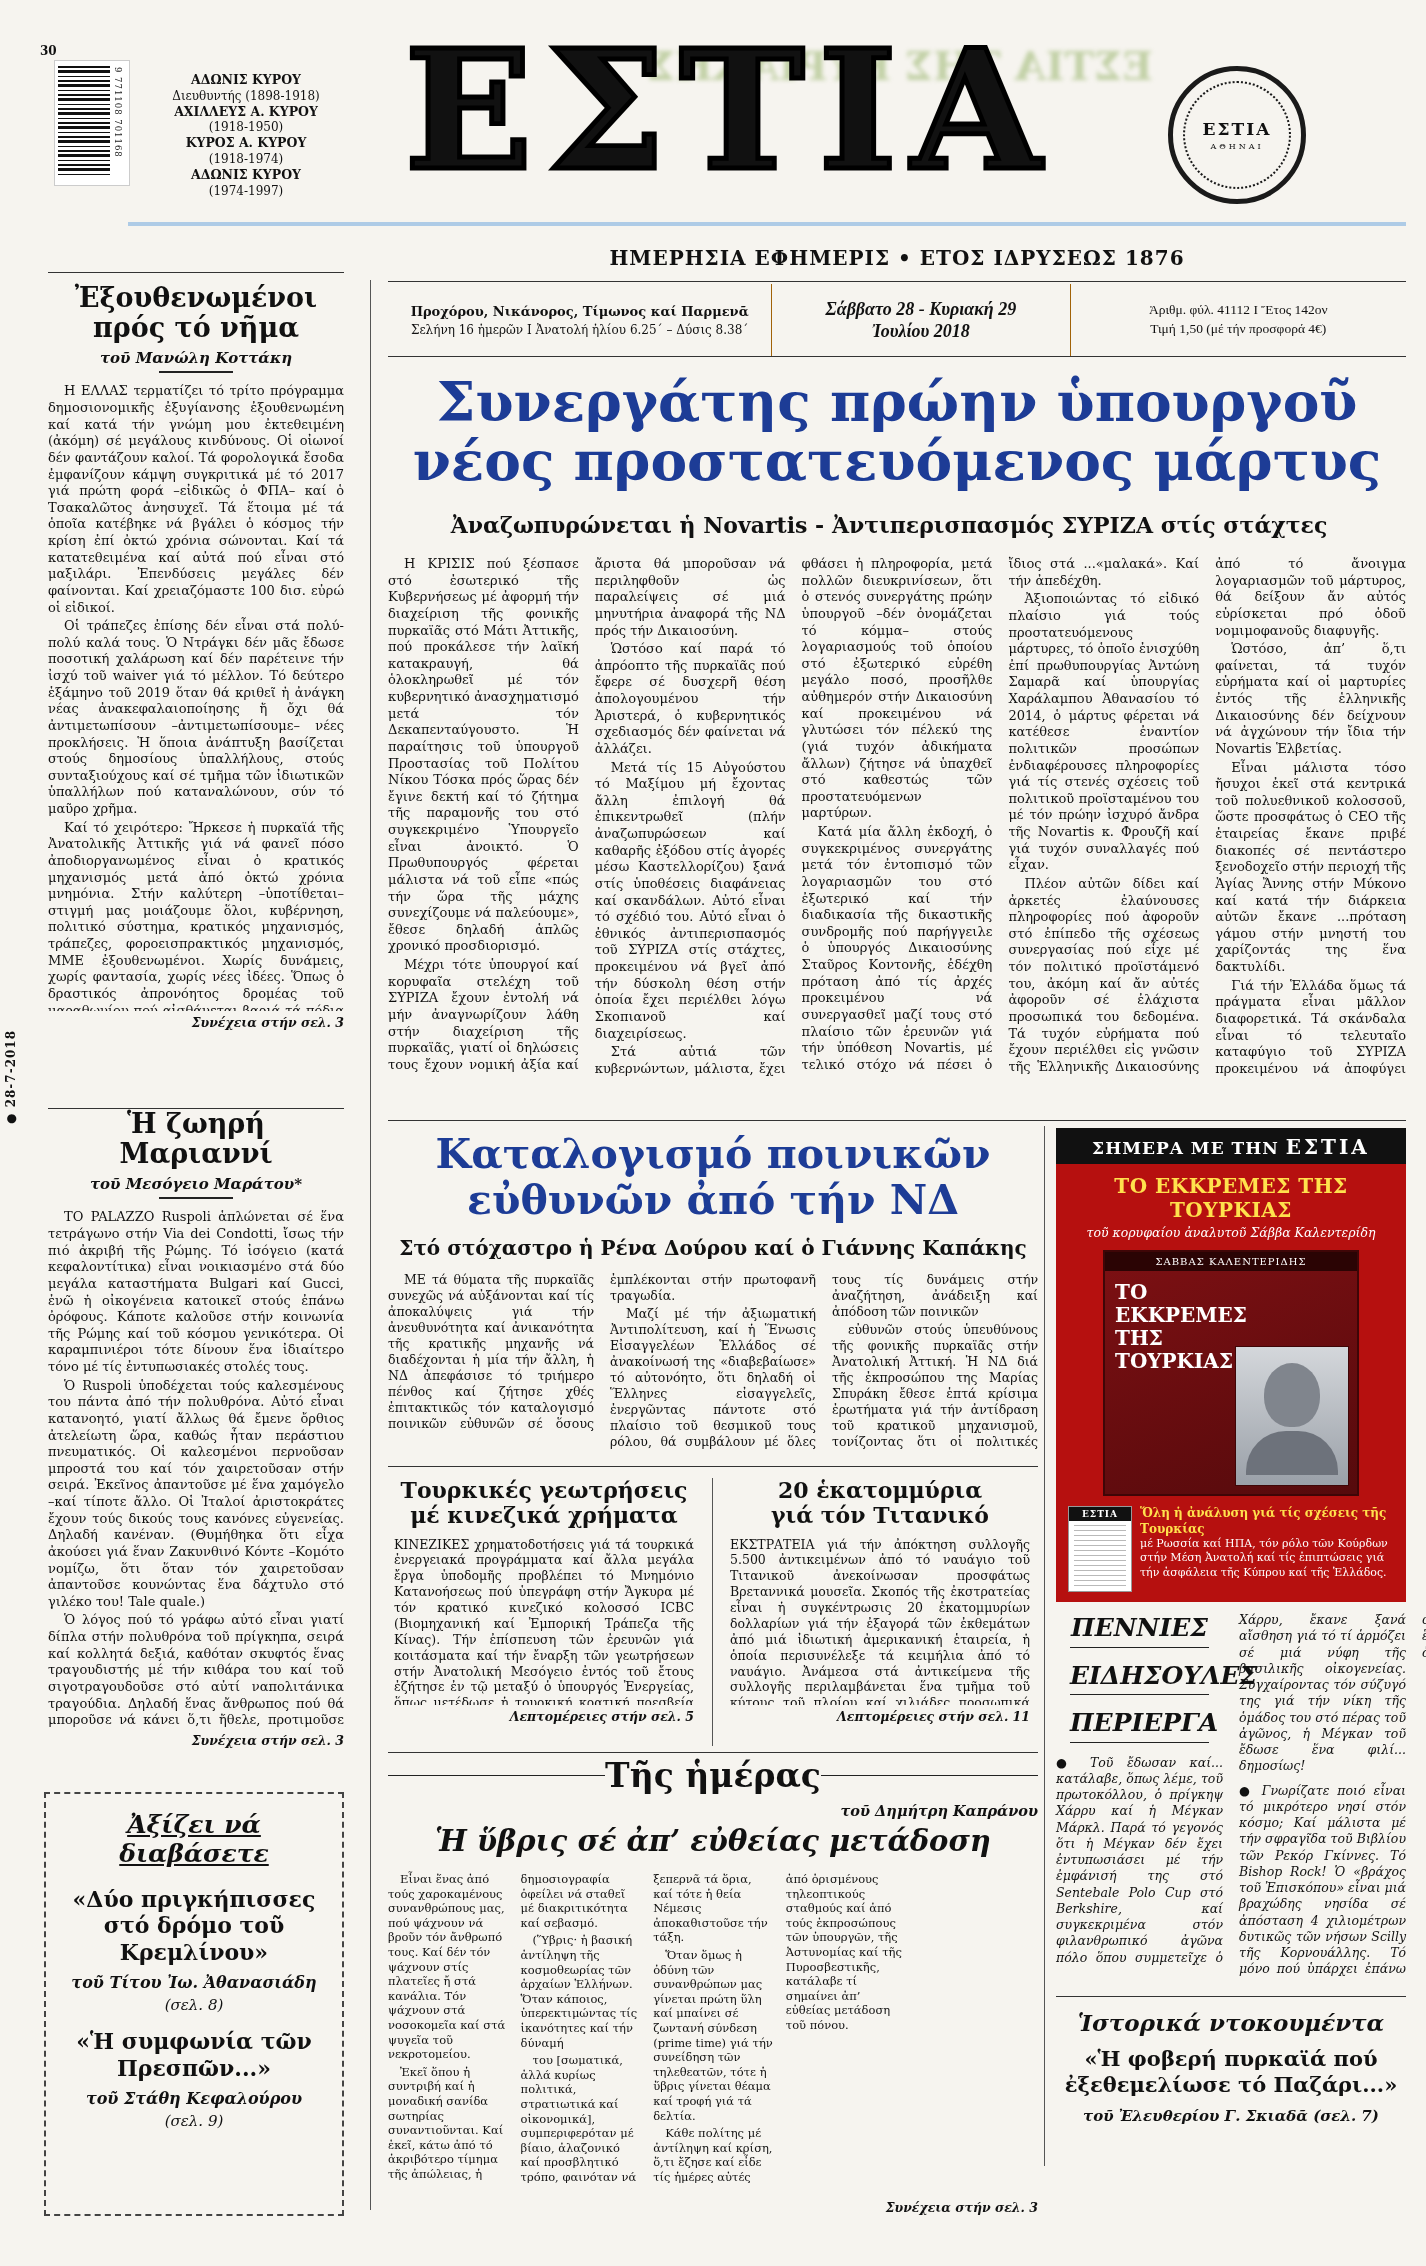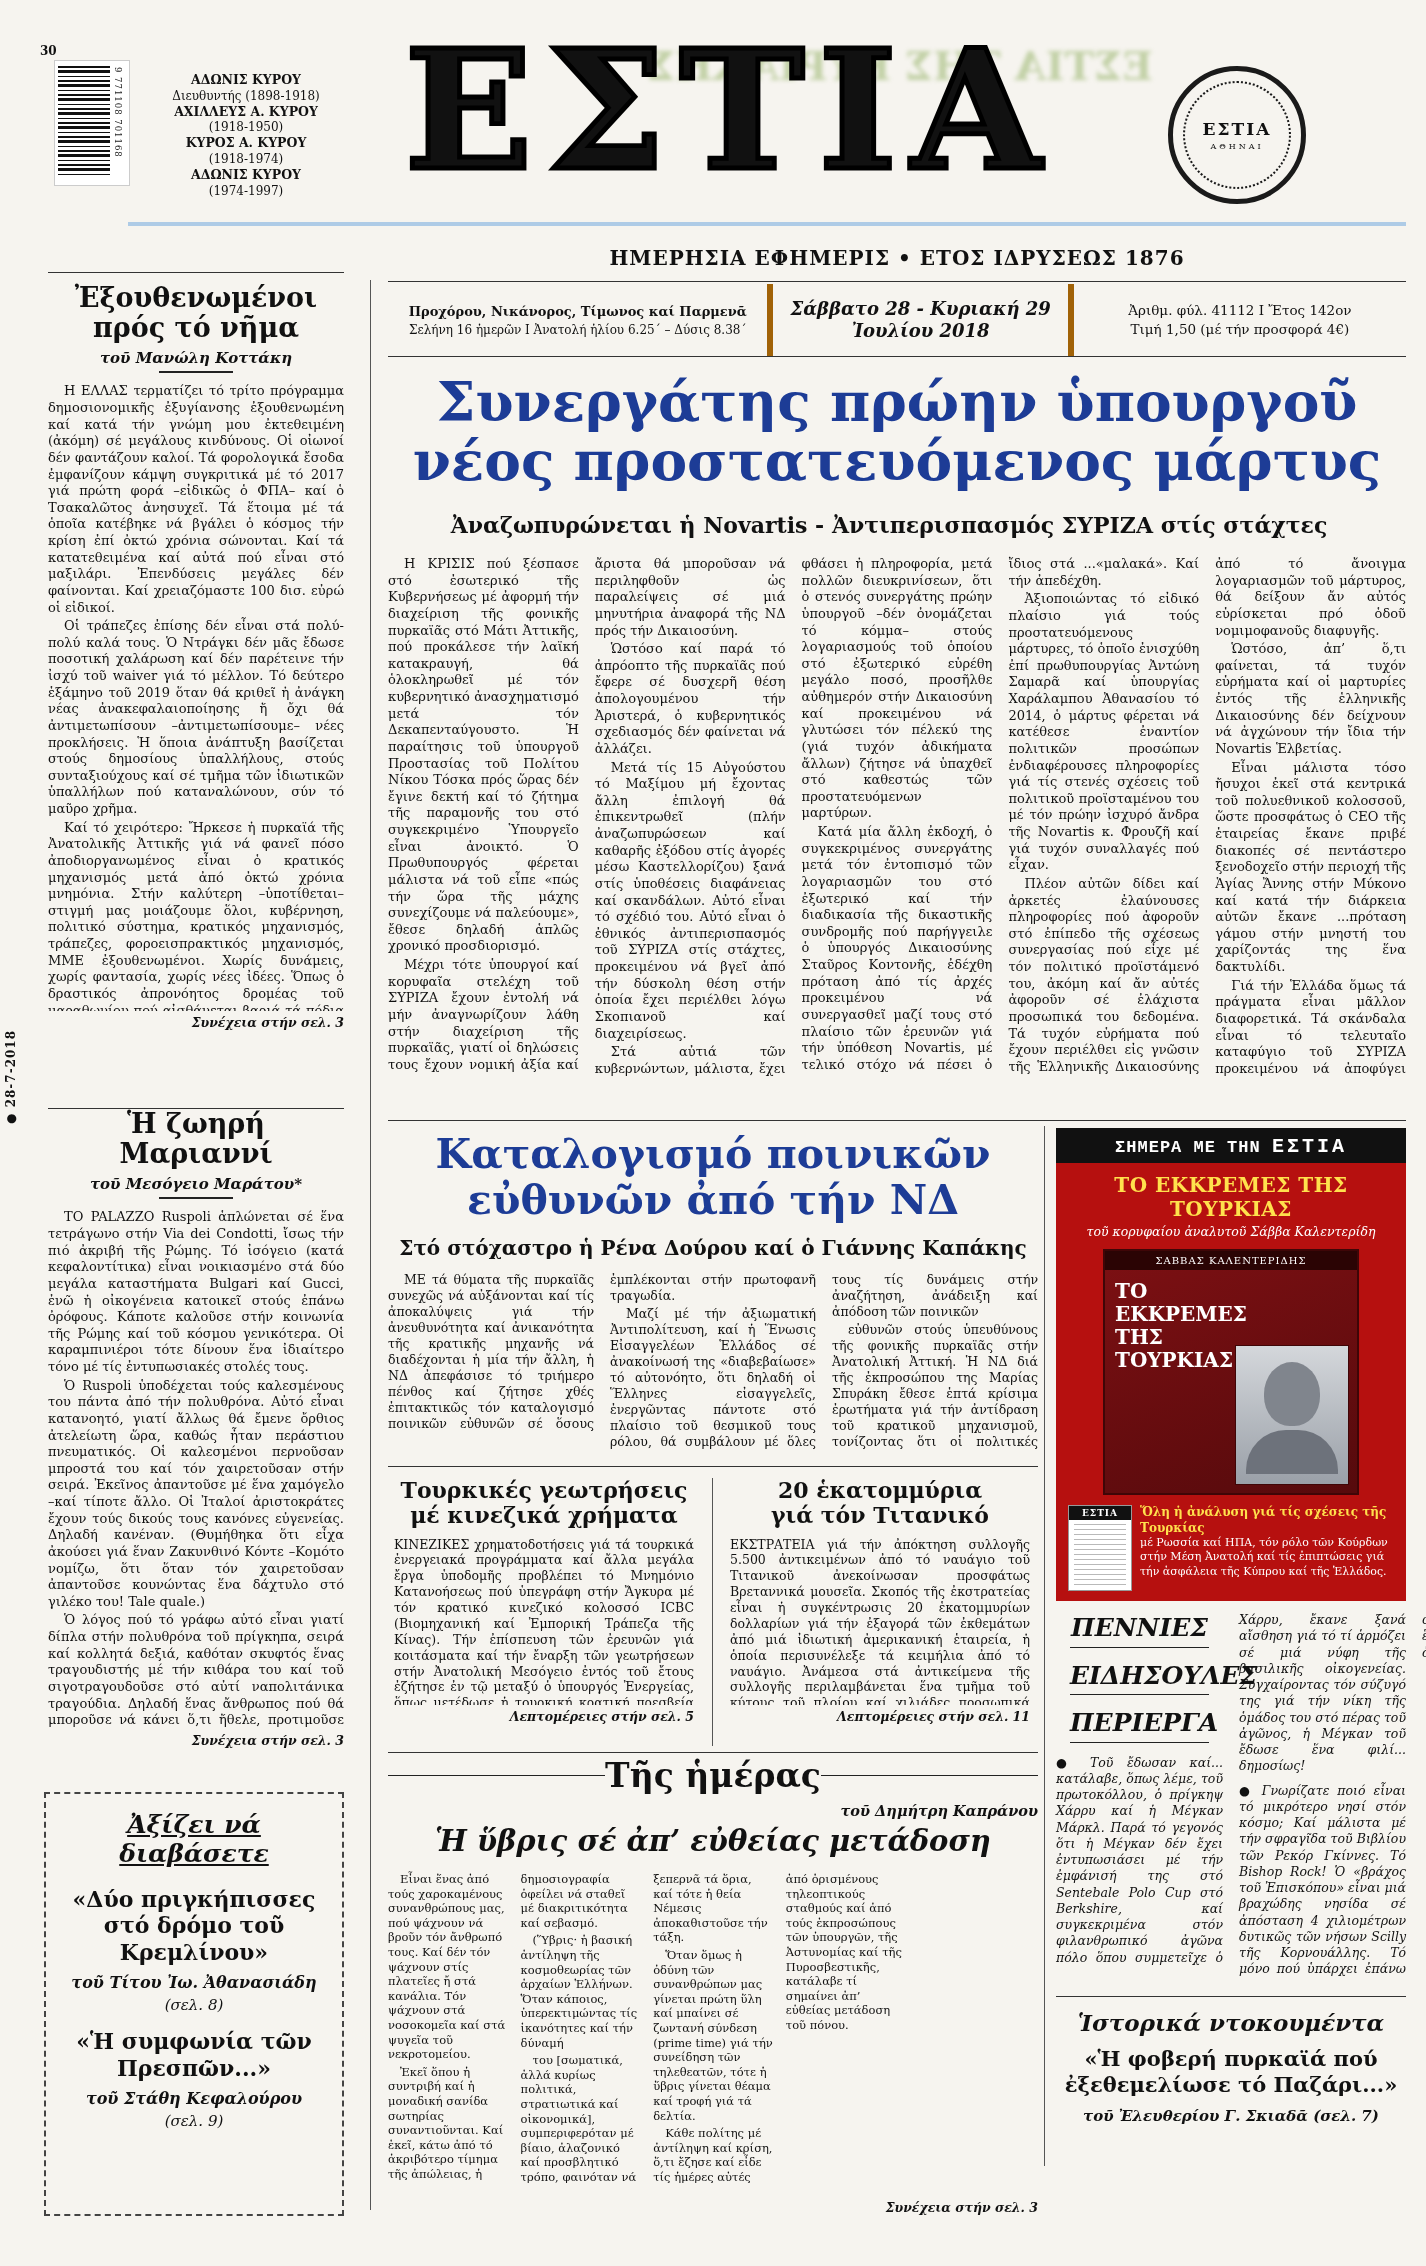--- a/index.html
+++ b/index.html
@@ -28,21 +28,21 @@
       display:flex;flex-direction:column;align-items:center;justify-content:center;background:#f6f4ef;}
   .seal-inner{width:104px;height:104px;border-radius:50%;border:2px dotted #1a1a1a;
       display:flex;flex-direction:column;align-items:center;justify-content:center;text-align:center;}
   .seal-label{font-weight:bold;font-size:17px;letter-spacing:2px;}
   .seal-sub{font-size:8px;letter-spacing:3px;margin-top:3px;}
   .tagline{left:388px;top:246px;width:1018px;text-align:center;font-size:20px;font-weight:bold;letter-spacing:1px;}
 
   
   .infobar{left:388px;top:284px;width:1018px;height:72px;display:flex;align-items:stretch;}
   .infocell{display:flex;flex-direction:column;justify-content:center;text-align:center;padding:4px 10px;}
-  .infocell+.infocell{border-left:6px solid #a16207;}
+  .infocell+.infocell{border-left:1px solid #a16207;font-family:Liberation Serif, serif;}
   .ic1{width:38%;}.ic2{width:29%;}.ic3{width:33%;}
   .saints{font-size:13px;font-weight:bold;}
   .astro{font-size:12px;margin-top:4px;}
   .dateline{font-size:18px;font-weight:bold;font-style:italic;line-height:1.25;}
   .issueline{font-size:13.5px;line-height:1.4;}
 
   
   .editorial{left:48px;top:272px;width:296px;border-top:1px solid #333;padding-top:10px;}
   .col-title{font-size:27px;font-weight:bold;text-align:center;line-height:1.1;}
   .col-byline{font-size:15px;font-style:italic;font-weight:bold;text-align:center;margin:7px 0 4px;}
@@ -65,21 +65,21 @@
       font-size:41px;line-height:1.12;}
   .nd-sub{left:388px;top:1236px;width:650px;text-align:center;font-size:20px;font-weight:bold;}
   .nd-body{left:388px;top:1272px;width:650px;height:188px;column-count:3;column-gap:16px;column-fill:auto;font-size:12.5px;}
   .brief{position:absolute;top:1478px;width:300px;}
   .brief-title{font-size:22px;font-weight:bold;text-align:center;line-height:1.15;margin-bottom:8px;}
   .brief-body{font-size:12.5px;line-height:1.27;text-align:justify;height:168px;overflow:hidden;}
 
   
   .adbox{left:1056px;top:1128px;width:350px;height:468px;display:flex;flex-direction:column;}
   .ad-header{background:#111;color:#fff;text-align:center;font-size:17px;font-weight:bold;
-      letter-spacing:1px;padding:7px 0 5px;font-family:Liberation Mono, monospace;}
+      letter-spacing:1px;padding:7px 0 5px;}
   .ad-header .brand{font-size:20px;letter-spacing:3px;}
   .ad-red{flex:1;background:#b6100f;display:flex;flex-direction:column;align-items:center;padding:10px 12px;}
   .ad-band-title{color:#ffe14d;font-weight:bold;font-size:20px;text-align:center;letter-spacing:.5px;}
   .ad-band-sub{color:#fff;font-style:italic;font-size:12.5px;text-align:center;margin-top:3px;}
   .book{width:252px;height:242px;background:linear-gradient(160deg,#7d1013,#560a0c);margin-top:10px;
       border:2px solid #3f0607;position:relative;color:#fff;}
   .book-author{background:#2b0404;font-size:10px;letter-spacing:1px;text-align:center;padding:4px 0;}
   .book-title{font-size:20px;font-weight:bold;line-height:1.15;padding:10px 10px 0;width:120px;}
   .photo{position:absolute;right:8px;bottom:8px;width:112px;height:138px;
       background:linear-gradient(#d4d7db,#9aa0a8);overflow:hidden;border:1px solid #3f0607;}

